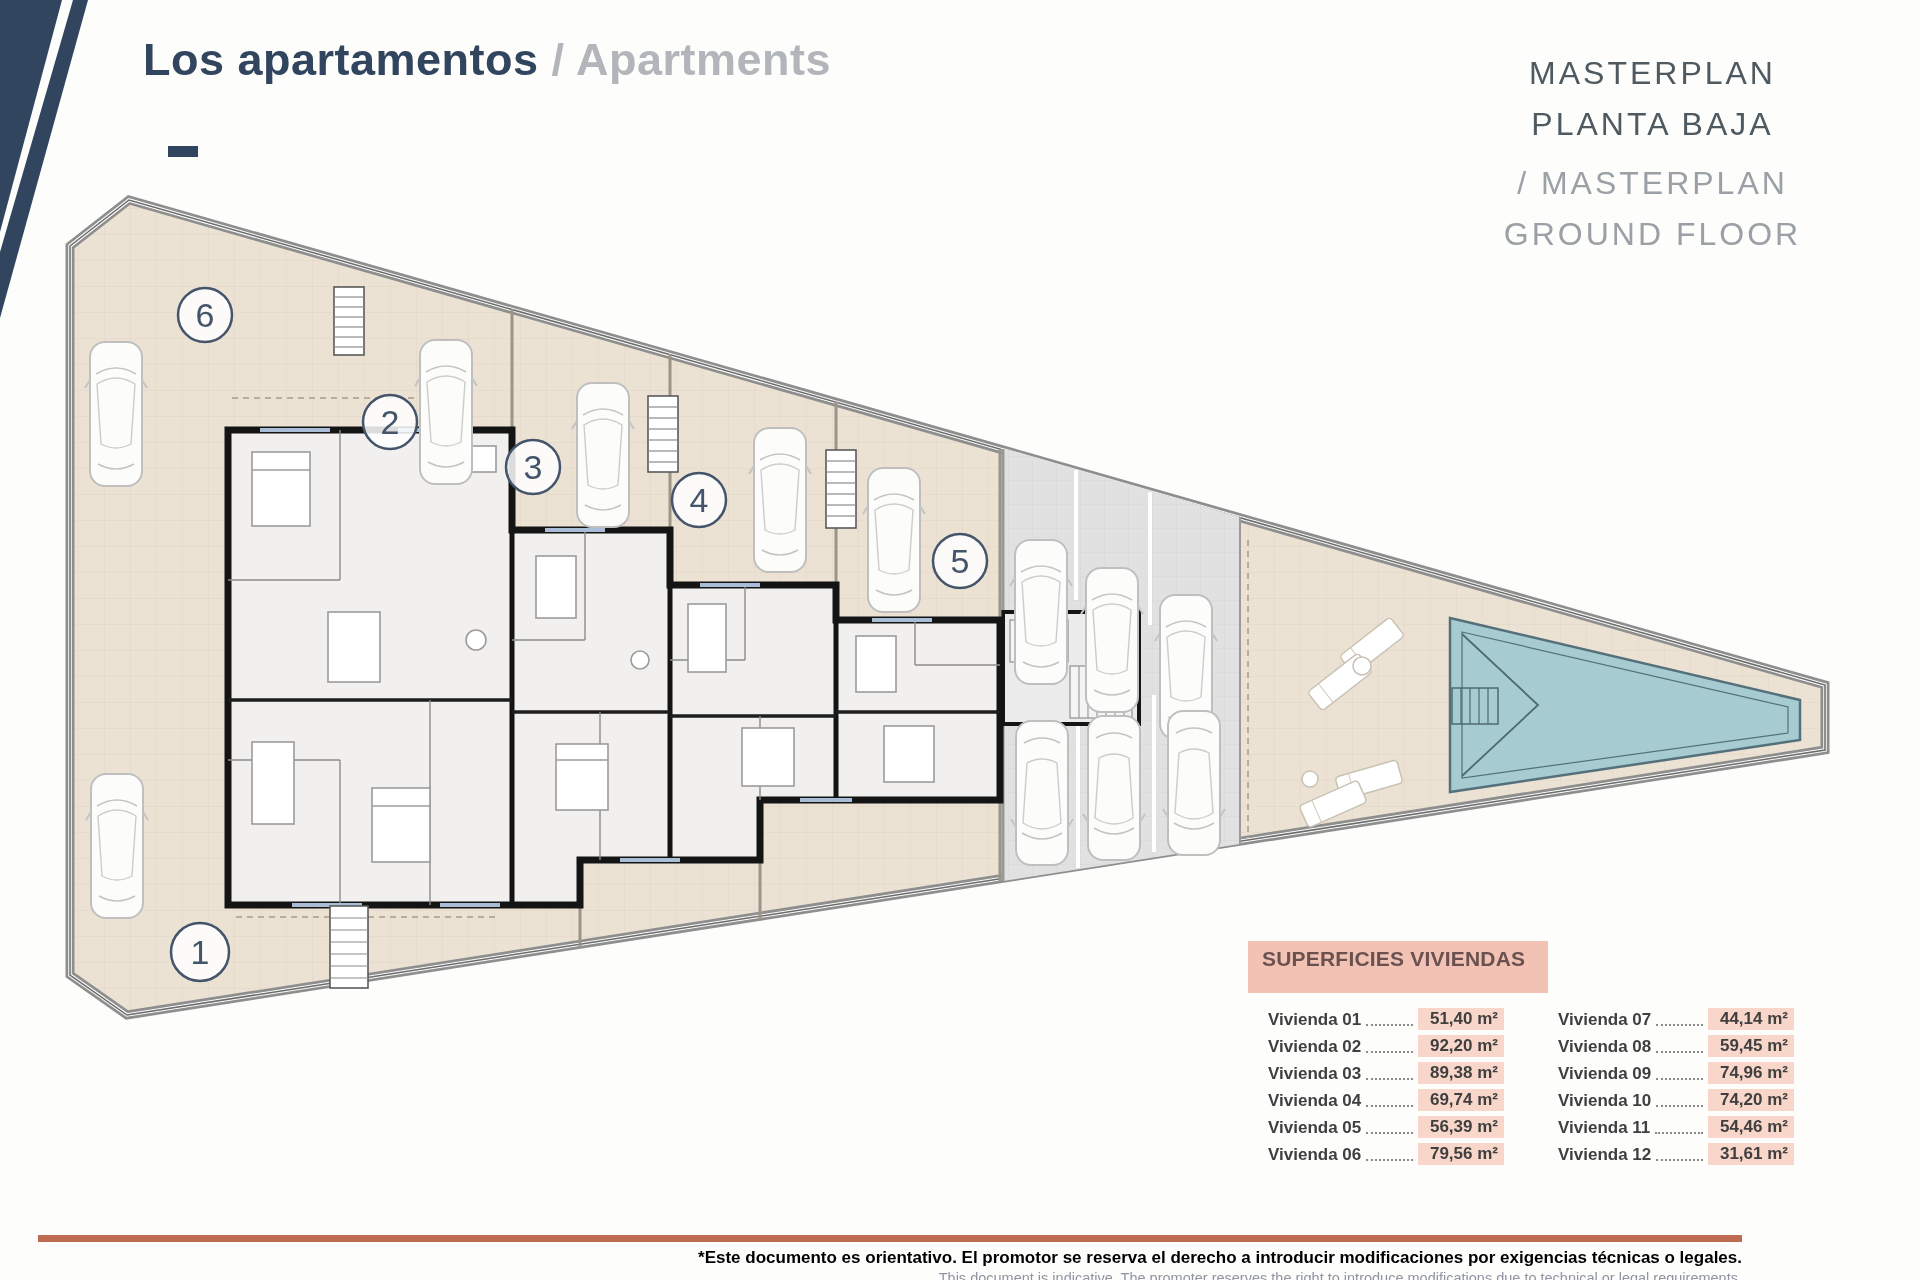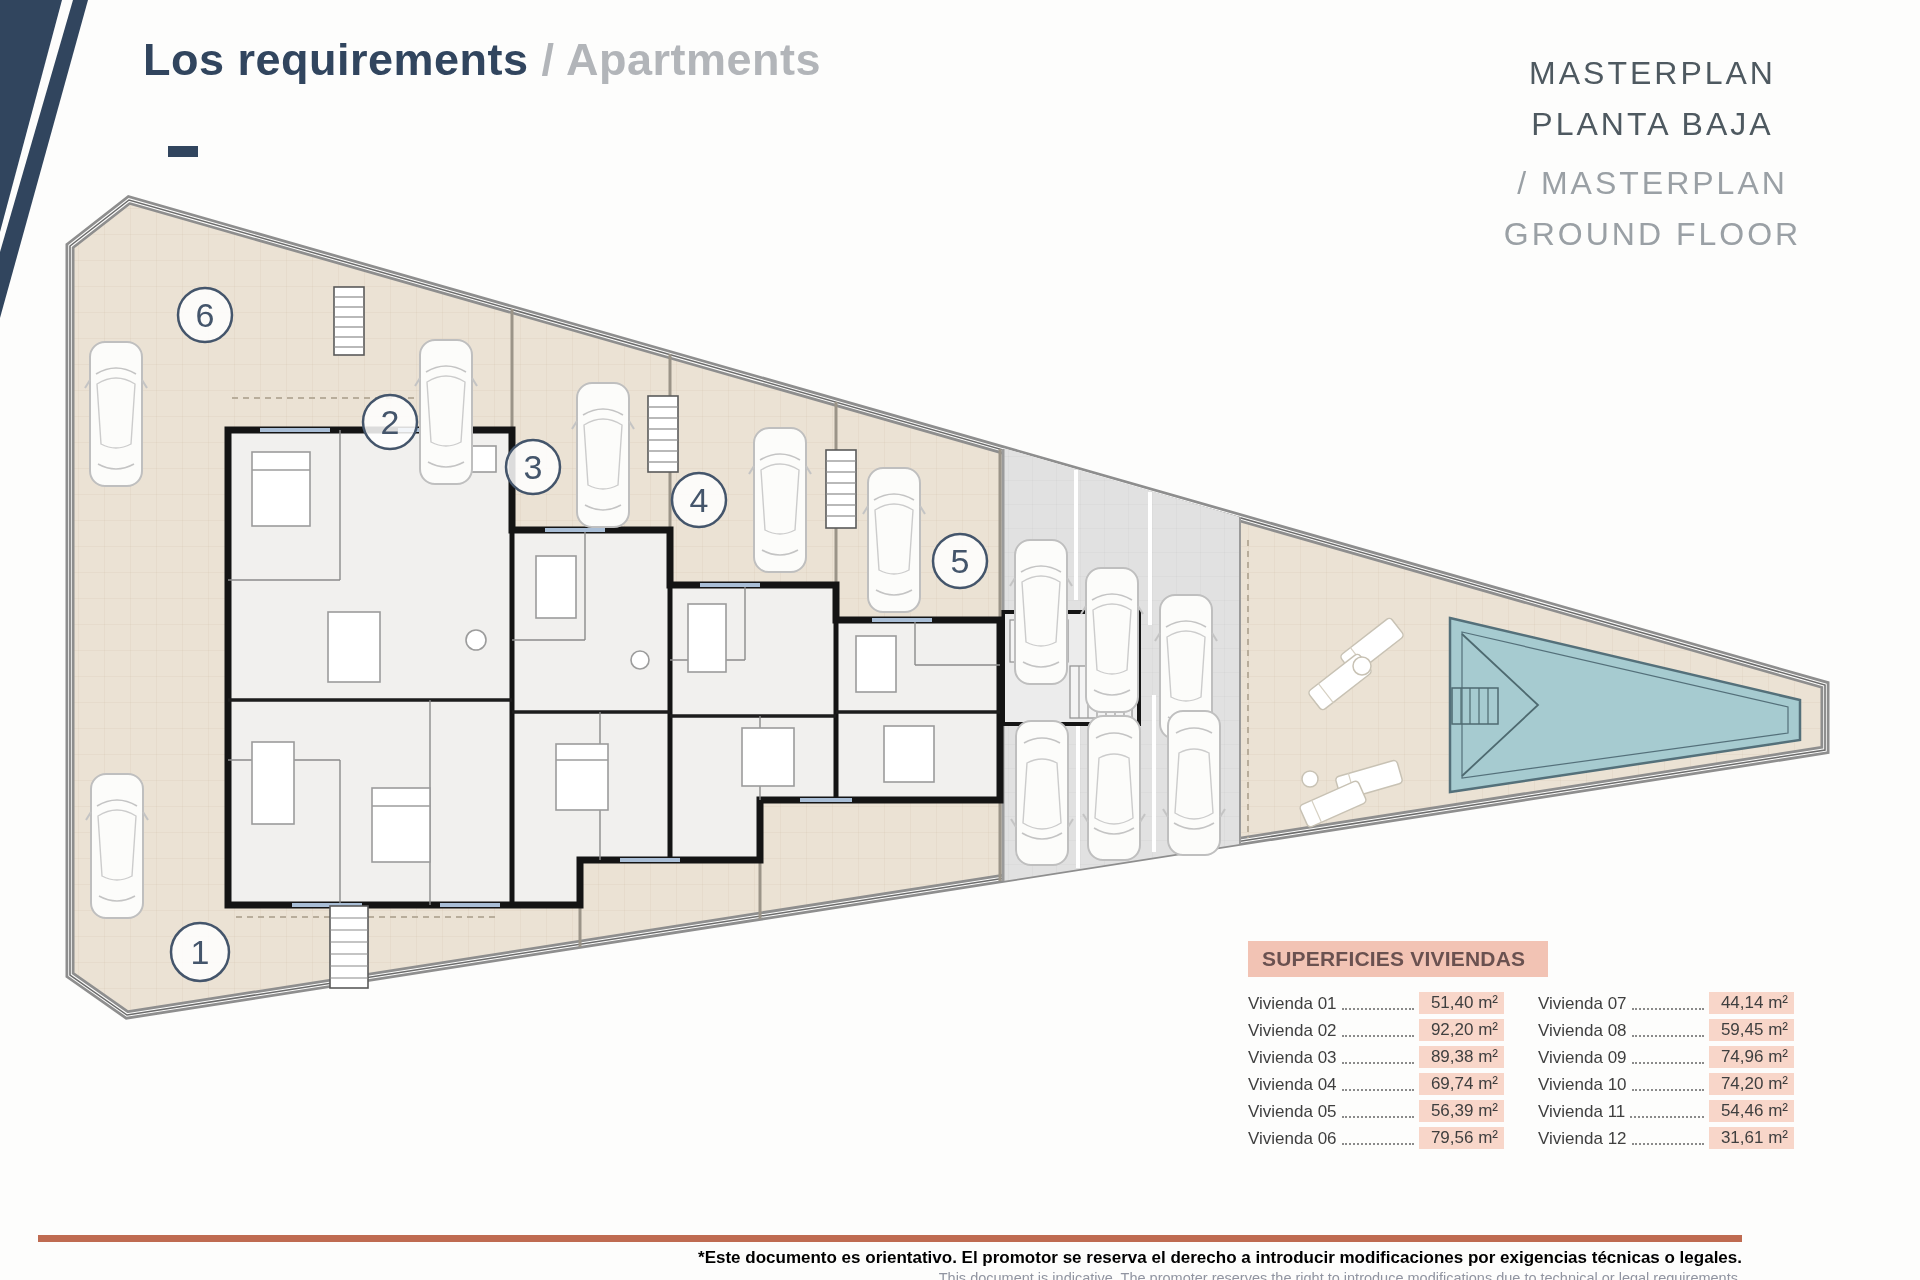--- a/index.html
+++ b/index.html
@@ -33,44 +33,44 @@
   .masterplan .line{font-size:32px;letter-spacing:3px;color:var(--mp-dark);line-height:51px;white-space:nowrap;}
   .masterplan .sub{margin-top:8px;}
   .masterplan .sub .line{color:var(--mp-light);}
 
   
   .plan-wrap{position:absolute;left:0;top:0;width:1920px;height:1280px;}
 
   
   .areas-table{position:absolute;left:1248px;top:941px;width:548px;}
   .areas-header{width:286px;background:var(--table-header-bg);color:#6a5150;font-size:21px;font-weight:bold;
-    padding:6px 0 6px 14px;letter-spacing:.2px;}
+    padding:6px 0 22px 14px;letter-spacing:.2px;}
   .areas-cols{display:flex;gap:34px;margin-top:10px;}
   .areas-col{width:256px;}
-  .area-row{display:flex;align-items:flex-end;height:27px;font-size:17px;color:#3f3f3f;font-weight:normal;}
+  .area-row{display:flex;align-items:flex-end;height:27px;font-size:17px;color:#3f3f3f;font-weight:bold;margin-left:20px;}
   .area-label{white-space:nowrap;}
   .area-leader{flex:1;border-bottom:2px dotted #8a8a8a;margin:0 5px 4px 5px;min-width:12px;}
   .area-value{background:var(--value-highlight-bg);padding:1px 6px 1px 12px;white-space:nowrap;min-width:64px;text-align:left;}
 
   
   .footer-bar{position:absolute;left:38px;top:1235px;width:1704px;height:7px;background:var(--accent-terracotta);}
   .disclaimer{position:absolute;right:178px;top:1247px;text-align:right;}
   .disclaimer .es{font-size:17px;font-weight:bold;color:#000000;line-height:22px;}
   .disclaimer .en{font-size:14.5px;color:#9094a0;line-height:19px;}
 </style>
 </head>
 <body>
 
 <div class="stage">
 
   <div class="corner-wedge"></div>
   <div class="corner-sliver"></div>
 
   <div class="title">
-    <span class="primary">Los requirements</span><span class="separator"> / </span><span class="secondary">Apartments</span>
+    <span class="primary">Los apartamentos</span><span class="separator"> / </span><span class="secondary">Apartments</span>
   </div>
   <div class="title-dash"></div>
 
   <div class="masterplan">
     <div class="line">MASTERPLAN</div>
     <div class="line">PLANTA BAJA</div>
     <div class="sub">
       <div class="line">/ MASTERPLAN</div>
       <div class="line">GROUND FLOOR</div>
     </div>

